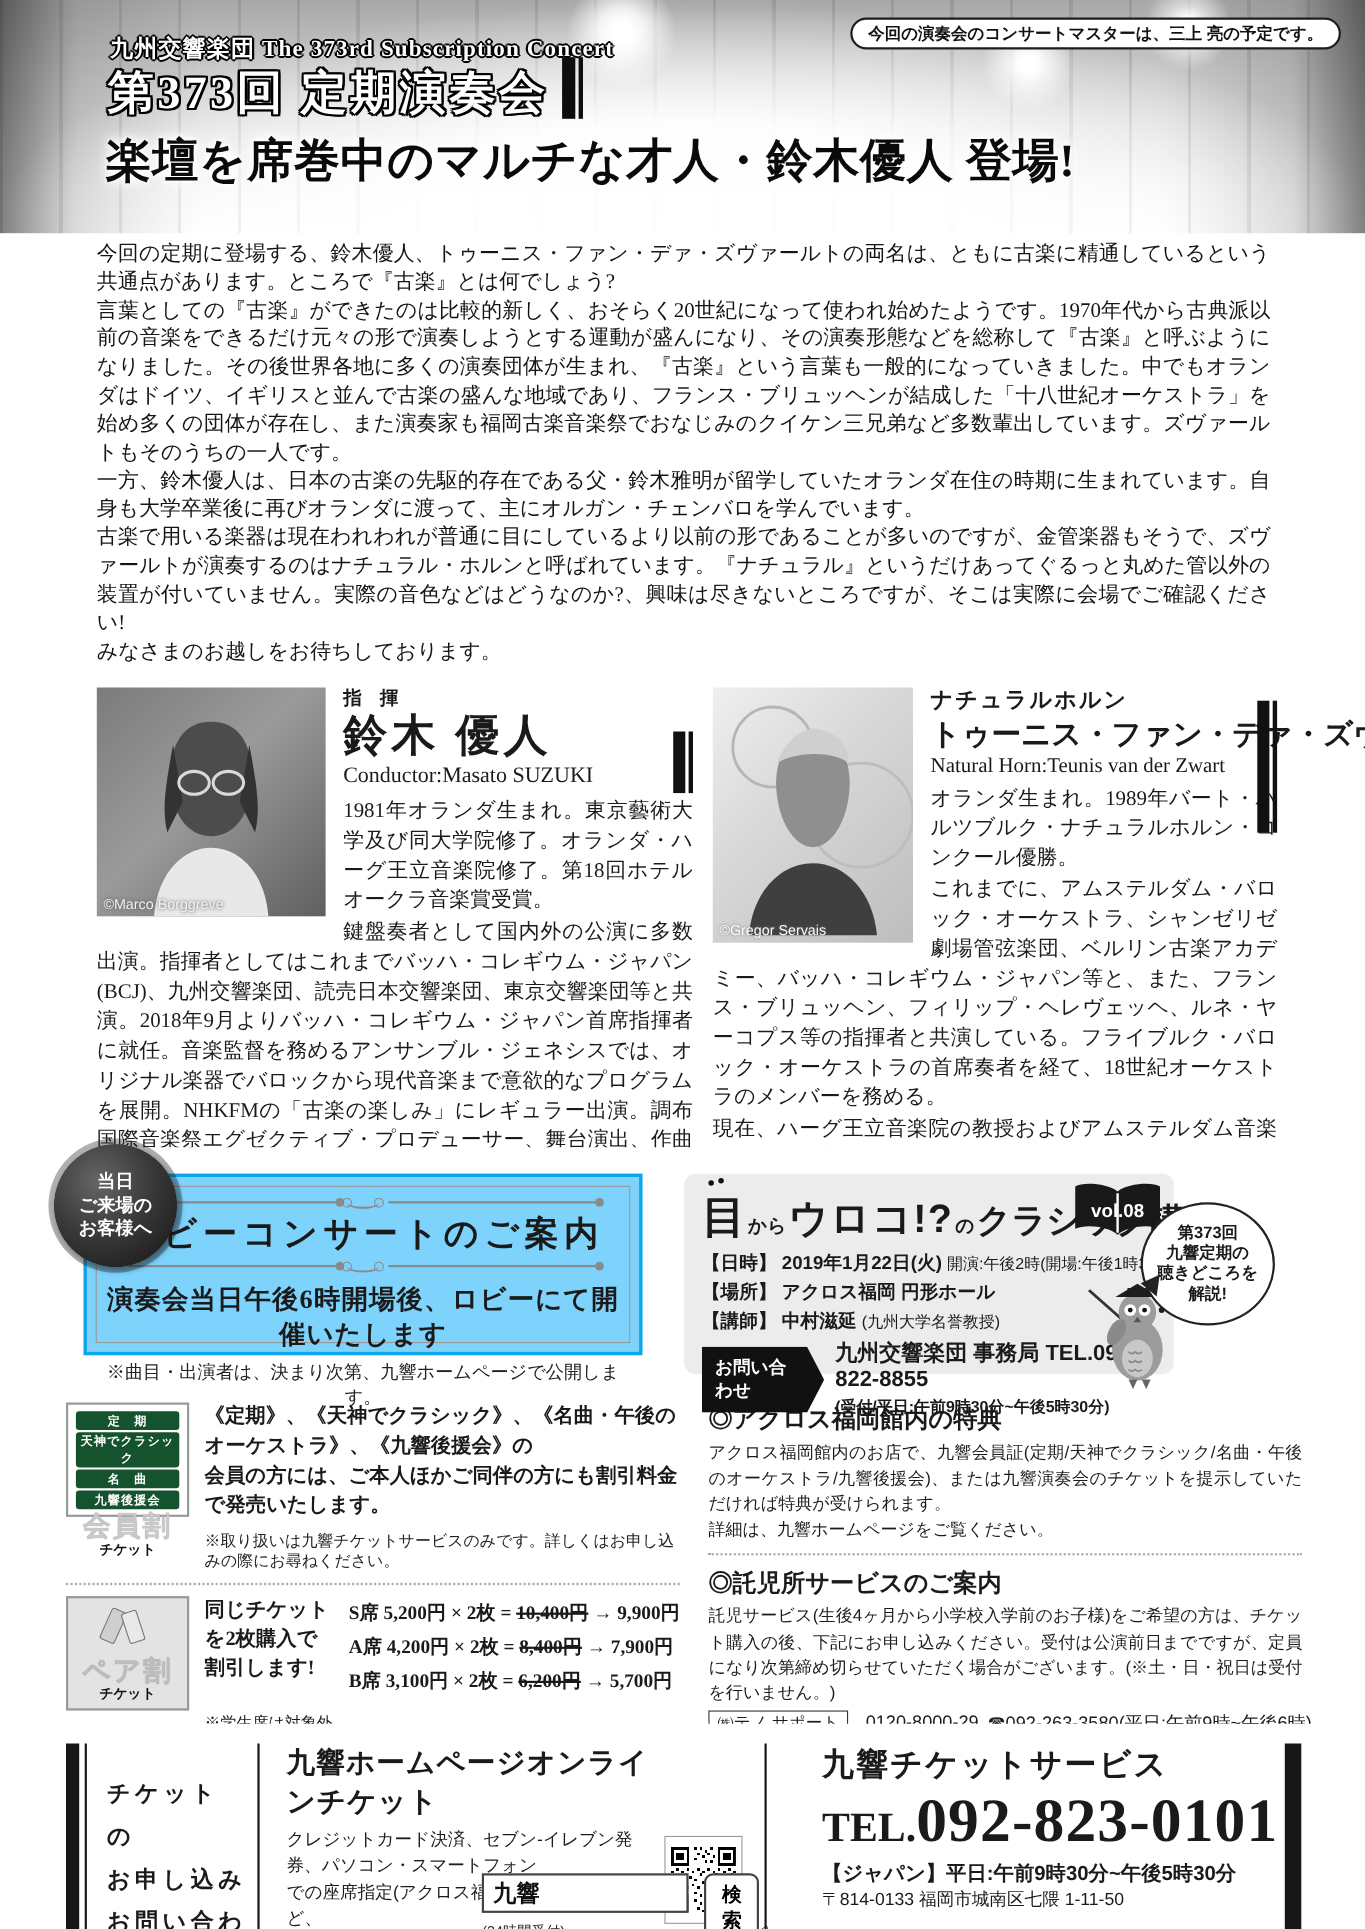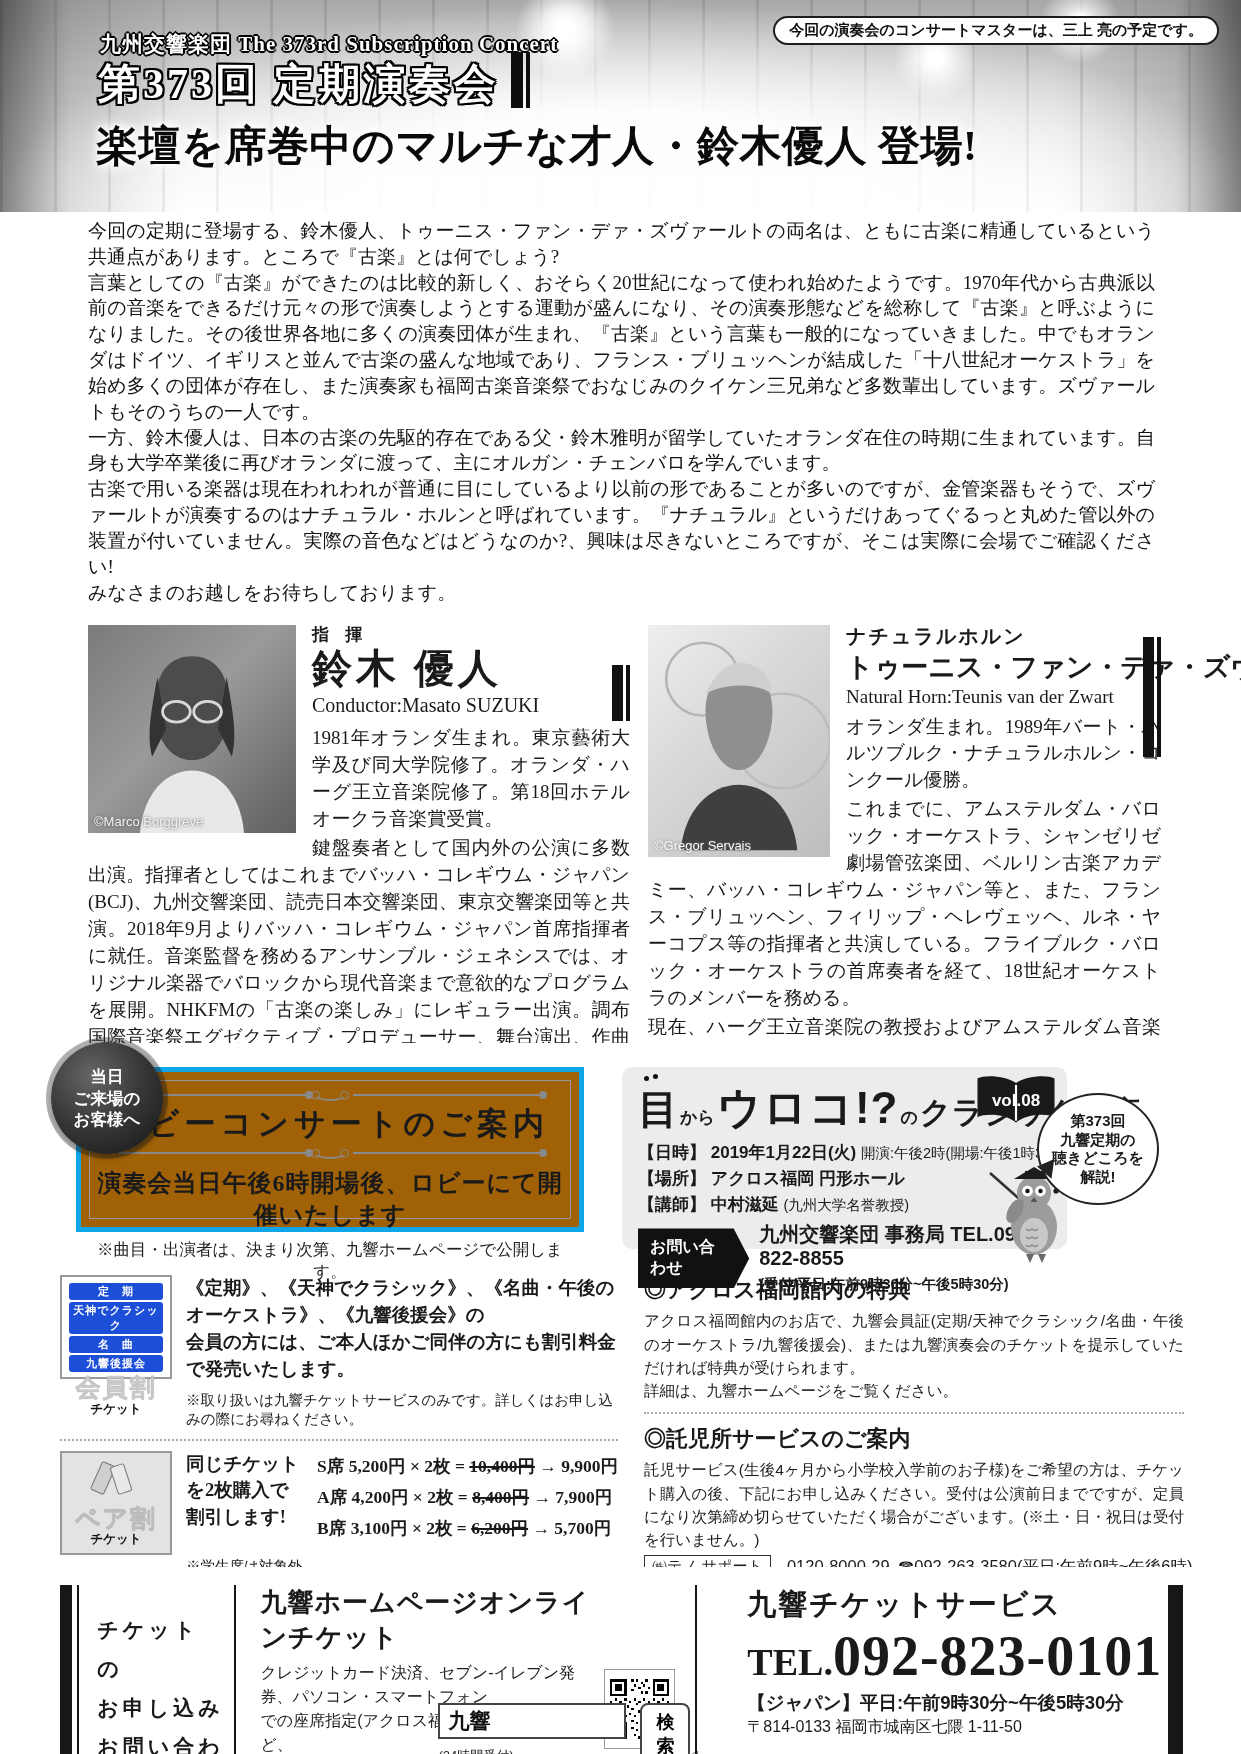--- a/index.html
+++ b/index.html
@@ -66,21 +66,21 @@
   .p-en { font-size:20px; padding:2px 0 6px; }
   .p-en-h { font-size:19px; padding:0 0 4px; }
   .name-bars {
     position:absolute; right:0; width:18px; height:56px;
     border-left:11px solid #111; border-right:4px solid #111;
   }
   .nb-l { top:44px; } .nb-r { top:16px; height:120px; }
   .bio { font-size:19px; line-height:1.42; text-align:justify; margin-top:2px; }
   
   .boxes-row { display:flex; gap:38px; padding:24px 58px 0 76px; height:212px; position:relative; }
-  .lobby { position:relative; width:508px; height:165px; border:5px solid #0ea5e9; background:#a16207; padding:8px; }
+  .lobby { position:relative; width:508px; height:165px; border:3px solid #0ea5e9; background:#7dd3fc; padding:8px; }
   .lobby-inner { border:1px solid #999; height:100%; text-align:center; padding-top:6px; position:relative; }
   .orn-row { display:flex; align-items:center; width:88%; margin:2px auto; }
   .orn-line { flex:1; height:2px; background:#8a8a8a; position:relative; }
   .orn-line::after { content:""; position:absolute; right:-6px; top:-3px; width:8px; height:8px; border-radius:50%; background:#8a8a8a; }
   .orn-mid { width:30px; height:12px; margin:0 8px; border-bottom:2px solid #8a8a8a; border-radius:0 0 50% 50%; position:relative; }
   .orn-mid::before, .orn-mid::after { content:""; position:absolute; top:2px; width:7px; height:7px; border:1.5px solid #8a8a8a; border-radius:50%; }
   .orn-mid::before { left:-4px; } .orn-mid::after { right:-4px; }
   .lobby-title { font-size:31px; font-weight:bold; letter-spacing:5px; margin:2px 0; }
   .lobby-body { font-size:24px; font-weight:bold; letter-spacing:1px; margin-top:8px; }
   .lobby-note { font-size:16.5px; font-family:"Liberation Sans", sans-serif; margin-top:8px; color:#222; }
@@ -91,21 +91,21 @@
     color:#fff; display:flex; flex-direction:column; justify-content:center; align-items:center;
     font-family:"Liberation Sans", sans-serif; font-weight:bold; font-size:16.5px; line-height:1.3; z-index:3;
   }
   
   .lecture { position:relative; width:525px; height:190px; font-family:"Liberation Sans", sans-serif; }
   .lecture-box { position:absolute; left:0; top:0; width:445px; height:182px; background:#ececec; border-radius:10px; padding:12px 16px 10px; }
   .lec-title { display:flex; align-items:baseline; white-space:nowrap; }
   .t-me { font-size:40px; font-weight:900; position:relative; }
   .t-me::after { content:""; position:absolute; top:-6px; left:6px; width:5px; height:5px; border-radius:50%; background:#111; box-shadow:9px -2px 0 #111; }
   .t-kara { font-size:17px; font-weight:bold; margin:0 2px; }
-  .t-uroko { font-size:44px; font-weight:900; letter-spacing:1px; }
+  .t-uroko { font-size:36px; font-weight:900; letter-spacing:1px; }
   .t-no { font-size:17px; font-weight:bold; margin:0 2px; }
   .t-kouza { font-size:31px; font-weight:900; }
   .vol-book { position:absolute; right:8px; top:6px; width:86px; height:56px; }
   .lec-row { font-size:17px; font-weight:bold; margin-top:3px; white-space:nowrap; }
   .lec-label { font-weight:bold; }
   .lec-extra { font-size:14.5px; font-weight:normal; }
   .lec-contact { display:flex; align-items:center; margin-top:6px; }
   .contact-badge {
     background:#111; color:#fff; font-size:16px; font-weight:bold; padding:9px 20px 9px 12px;
     clip-path:polygon(0 0, 86% 0, 100% 50%, 86% 100%, 0 100%); margin-right:10px;
@@ -124,21 +124,21 @@
   
   .discounts-row { display:flex; gap:26px; padding:20px 58px 0 60px; height:312px; overflow:hidden; font-family:"Liberation Sans", sans-serif; }
   .disc-left { width:558px; }
   .info-right { width:540px; }
   .dotted { border-top:2px dotted #aaa; margin:10px 0; }
   .disc-block { display:flex; gap:14px; }
   .badge-box {
     flex:0 0 112px; height:104px; border:2px solid #999; background:#fff; text-align:center;
     padding:4px 3px; position:relative;
   }
-  .pill { background:#1d4ed8; color:#fff; font-size:11px; font-weight:bold; border-radius:3px; padding:1px 0; margin:2px 4px; letter-spacing:1px; }
+  .pill { background:#14532d; color:#fff; font-size:11px; font-weight:bold; border-radius:3px; padding:1px 0; margin:2px 4px; letter-spacing:1px; }
   .badge-name { font-size:25px; font-weight:900; color:#c9c9c9; letter-spacing:2px; line-height:1.05; margin-top:2px;
     text-shadow:0 0 1px #9a9a9a; }
   .badge-sub { font-size:12.5px; font-weight:bold; color:#111; }
   .badge-box.gray { background:#e3e3e3; }
   .badge-box.gray .badge-name { color:#bdbdbd; text-shadow:0 0 1px #8f8f8f; }
   .disc-bold-serif { font-family:"Liberation Serif", serif; font-size:18.5px; font-weight:bold; line-height:1.45; }
   .disc-note { font-size:14.5px; margin-top:8px; color:#222; }
   .pair-mid { width:186px; }
   .pair-note { font-size:14.5px; margin-top:26px; }
   .prices { font-family:"Liberation Serif", serif; font-size:17.5px; font-weight:bold; line-height:1.78; white-space:nowrap; }

